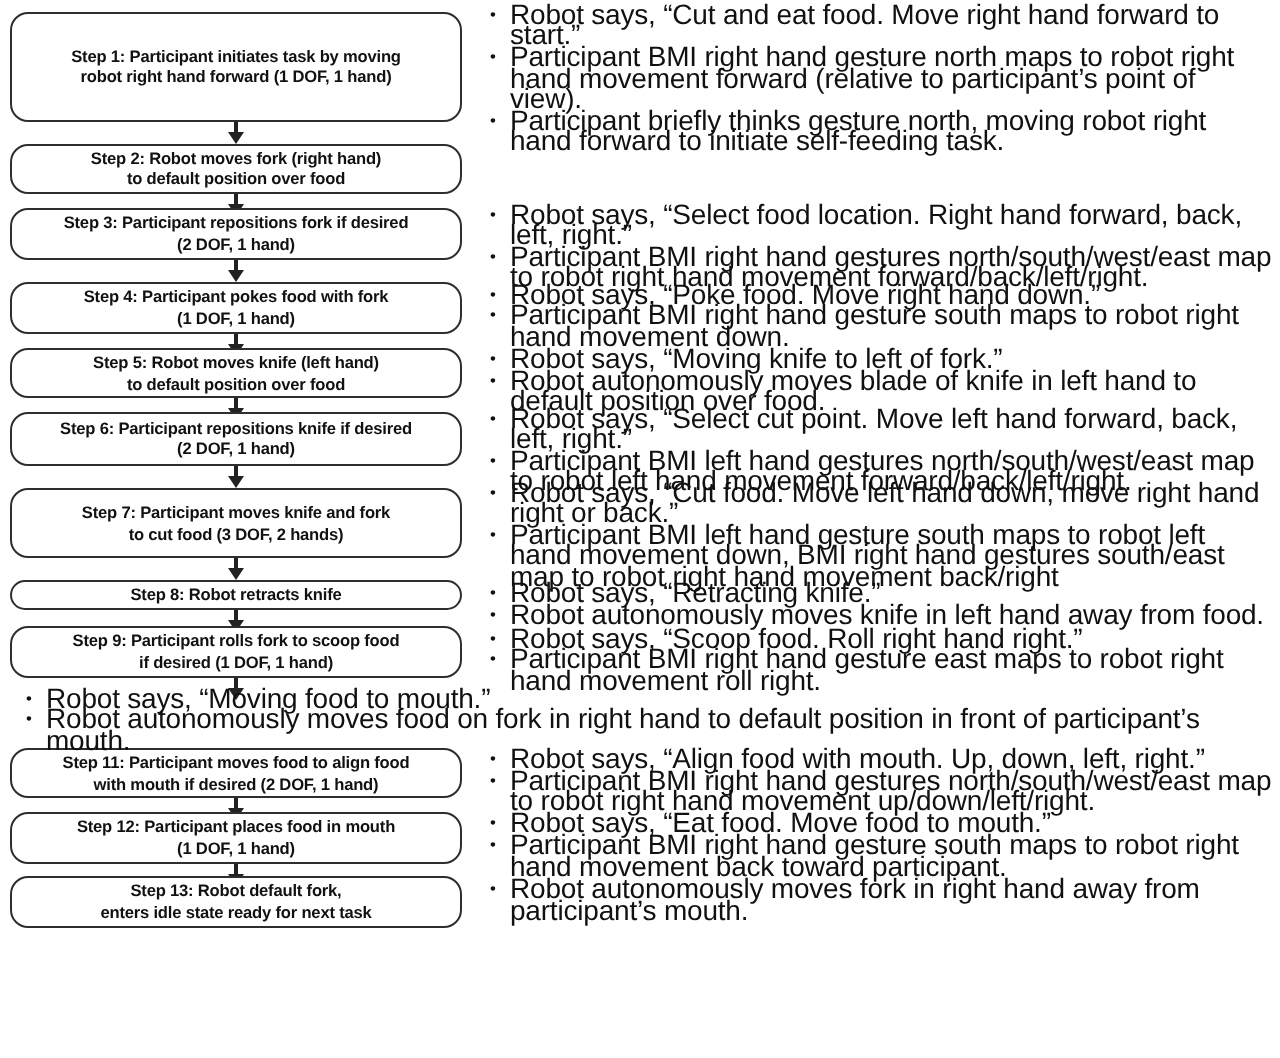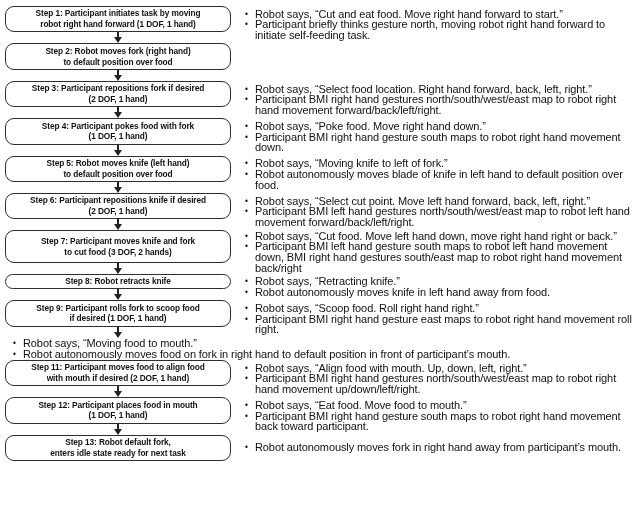--- a/index.html
+++ b/index.html
@@ -44,21 +44,21 @@
   }
   .bullets-col {
     flex:1 1 auto; min-width:0;
     display:flex; flex-direction:column; justify-content:center;
     padding:0 2px 0 10px;
   }
   ul.bullet-list { margin:0; padding:0; list-style:none; }
   ul.bullet-list li {
     position:relative;
     padding-left:11px;
-    font-size:11px; line-height:10.6px;
+    font-size:14px; line-height:10.6px;
     letter-spacing:-0.1px;
   }
   ul.bullet-list li::before {
     content:"\2022";
     position:absolute; left:1px; top:0;
     font-size:8.4px;
   }
 </style>
 </head>
 <body>
@@ -69,20 +69,21 @@
       <div class="step-box">Step 1: Participant initiates task by moving
 robot right hand forward (1 DOF, 1 hand)</div>
       <div class="down-arrow">
         <div class="arrow-line"></div>
         <div class="arrow-head"></div>
       </div>
     </div>
     <div class="bullets-col">
       <ul class="bullet-list">
           <li>Robot says, “Cut and eat food. Move right hand forward to start.”</li>
+          <li>Participant BMI right hand gesture north maps to robot right hand movement forward (relative to participant’s point of view).</li>
           <li>Participant briefly thinks gesture north, moving robot right hand forward to initiate self-feeding task.</li>
         </ul>
     </div>
   </div>
 
   <div class="step-row">
     <div class="flow-col">
       <div class="step-box">Step 2: Robot moves fork (right hand)
 to default position over food</div>
       <div class="down-arrow">

